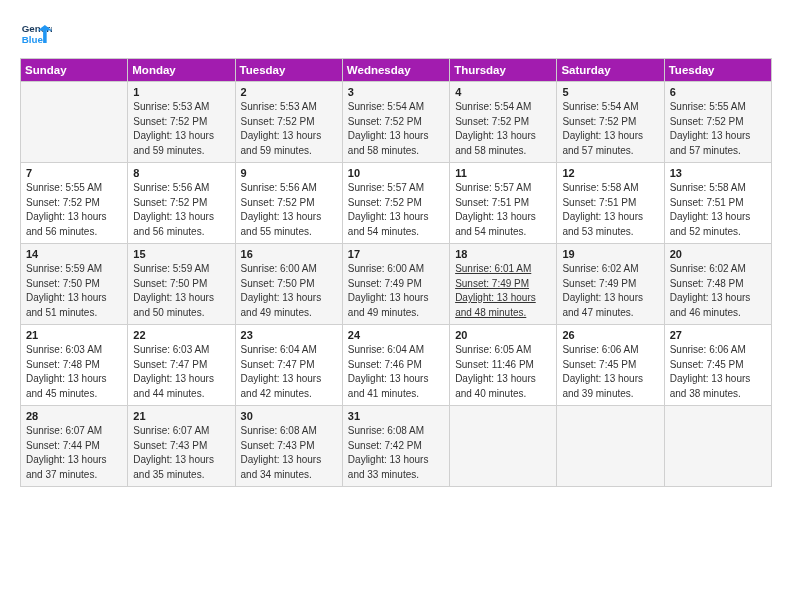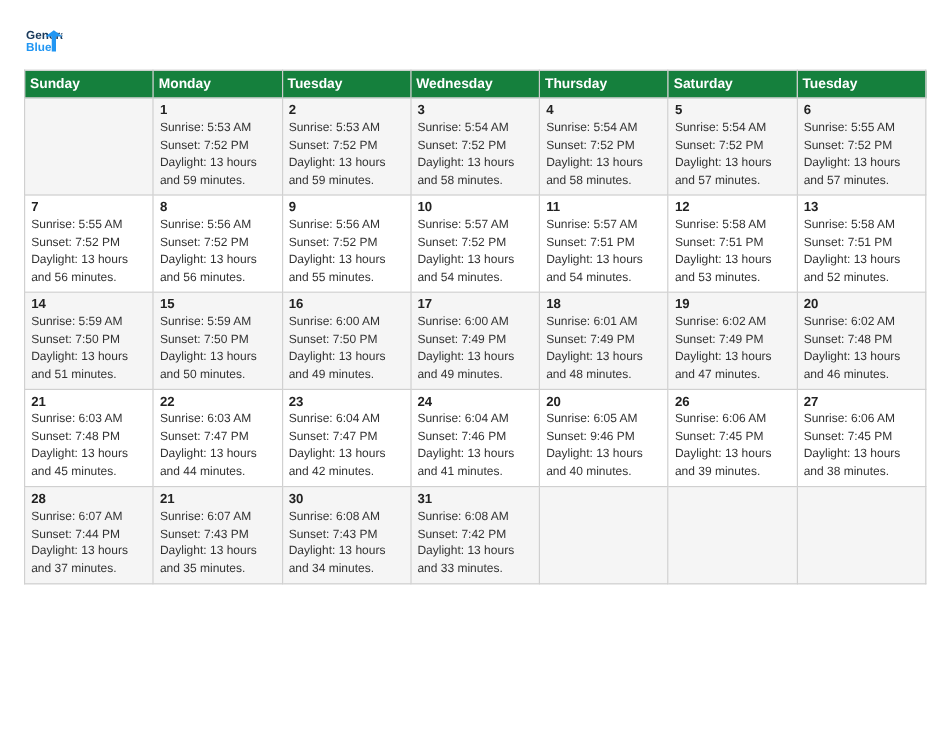--- a/index.html
+++ b/index.html
@@ -42,21 +42,21 @@
       font-size: 15px;
       color: #333;
       font-weight: normal;
     }
     table {
       width: 100%;
       border-collapse: collapse;
       table-layout: fixed;
     }
     thead tr th {
-      background-color: #15803d;
+      background-color: #a21caf;
       color: #fff;
       font-size: 11.5px;
       font-weight: bold;
       padding: 5px 4px;
       text-align: left;
       border: 1px solid #ccc;
     }
     tbody tr td {
       vertical-align: top;
       border: 1px solid #d0d0d0;
@@ -238,21 +238,21 @@
           </td>
           <td>
             <span class="day-number">17</span>
             <div class="cell-content" style="white-space: pre-line;">Sunrise: 6:00 AM
 Sunset: 7:49 PM
 Daylight: 13 hours
 and 49 minutes.</div>
           </td>
           <td>
             <span class="day-number">18</span>
-            <div class="cell-content" style="white-space: pre-line;">Sunrise: 6:01 AM
+            <div class="cell-content" style="white-space: pre-line; text-decoration: underline;">Sunrise: 6:01 AM
 Sunset: 7:49 PM
 Daylight: 13 hours
 and 48 minutes.</div>
           </td>
           <td>
             <span class="day-number">19</span>
             <div class="cell-content" style="white-space: pre-line;">Sunrise: 6:02 AM
 Sunset: 7:49 PM
 Daylight: 13 hours
 and 47 minutes.</div>
@@ -290,21 +290,21 @@
           <td>
             <span class="day-number">24</span>
             <div class="cell-content" style="white-space: pre-line;">Sunrise: 6:04 AM
 Sunset: 7:46 PM
 Daylight: 13 hours
 and 41 minutes.</div>
           </td>
           <td>
             <span class="day-number">20</span>
             <div class="cell-content" style="white-space: pre-line;">Sunrise: 6:05 AM
-Sunset: 9:46 PM
+Sunset: 11:46 PM
 Daylight: 13 hours
 and 40 minutes.</div>
           </td>
           <td>
             <span class="day-number">26</span>
             <div class="cell-content" style="white-space: pre-line;">Sunrise: 6:06 AM
 Sunset: 7:45 PM
 Daylight: 13 hours
 and 39 minutes.</div>
           </td>

